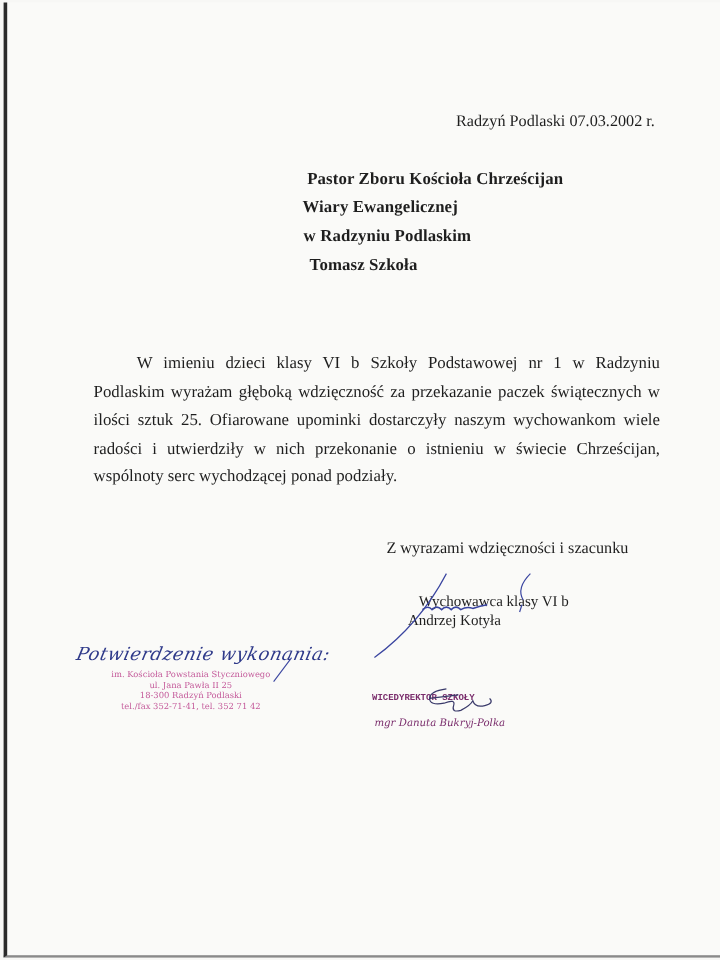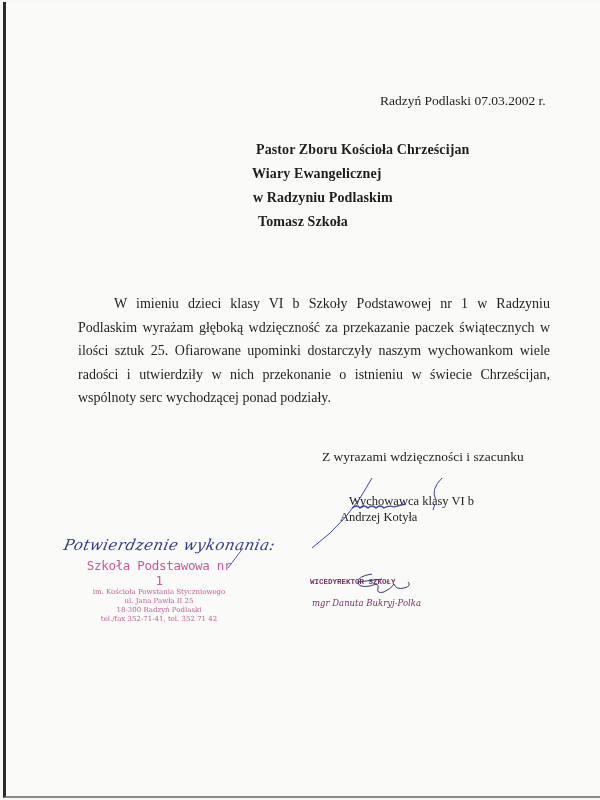--- a/index.html
+++ b/index.html
@@ -58,21 +58,20 @@
   <p>W imieniu dzieci klasy VI b Szkoły Podstawowej nr 1 w Radzyniu Podlaskim wyrażam głęboką wdzięczność za przekazanie paczek świątecznych w ilości sztuk 25. Ofiarowane upominki dostarczyły naszym wychowankom wiele radości i utwierdziły w nich przekonanie o istnieniu w świecie Chrześcijan, wspólnoty serc wychodzącej ponad podziały.</p>
 </div>
 
 <div class="abs closing">Z wyrazami wdzięczności i szacunku</div>
 <div class="abs role">Wychowawca klasy VI b</div>
 <div class="abs name1">Andrzej Kotyła</div>
 
 <div class="abs handnote">Potwierdzenie wykonania:</div>
 
 <div class="stamp">
-  <div class="s1">Szkoła Podstawowa nr 1</div>
   <div class="s2">im. Kościoła Powstania Styczniowego</div>
   <div class="s2">ul. Jana Pawła II 25</div>
   <div class="s2">18-300 Radzyń Podlaski</div>
   <div class="s2">tel./fax 352-71-41, tel. 352 71 42</div>
 </div>
 
 <div class="abs vice">WICEDYREKTOR SZKOŁY</div>
 <div class="abs vice-name">mgr Danuta Bukryj-Polka</div>
 
 <svg class="sig">

